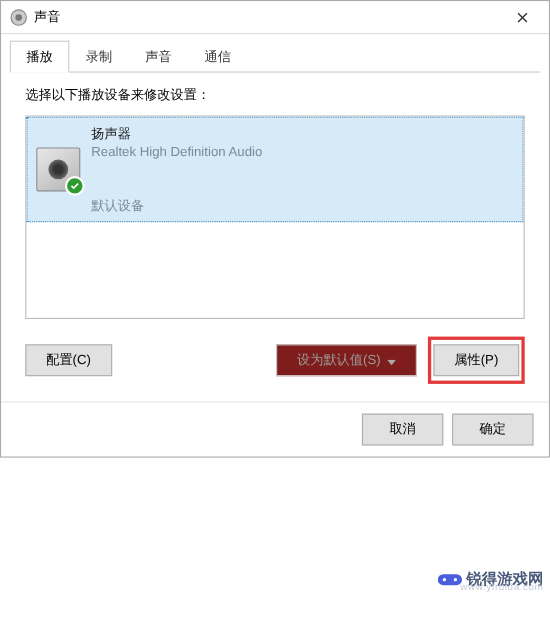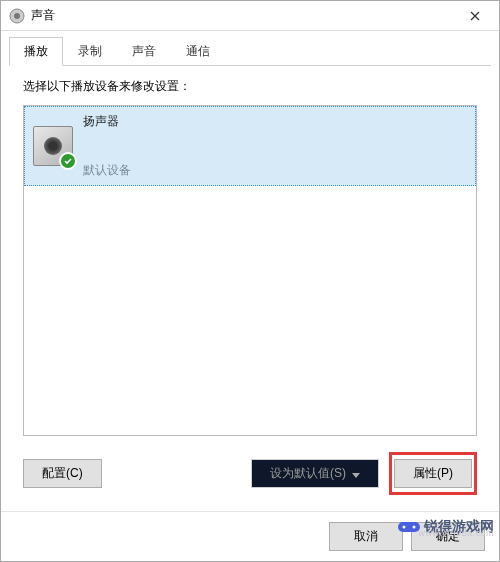--- a/index.html
+++ b/index.html
@@ -1,17 +1,17 @@
 <!DOCTYPE html>
 <html><head>
 <meta charset="utf-8">
 <style>
   * { box-sizing: border-box; font-family: "Microsoft YaHei", "Segoe UI", sans-serif; }
   body { margin: 0; background: #fff; width: 500px; height: 562px; overflow: hidden; position: relative; }
-  .window { width: 500px; height: 562px; border: 1px solid #aaa; background: #fff; display: flex; flex-direction: column; }
+  .window { width: 500px; height: 416px; border: 1px solid #aaa; background: #fff; display: flex; flex-direction: column; }
   .titlebar { height: 30px; display: flex; align-items: center; padding: 0 4px 0 8px; border-bottom: 1px solid #ddd; }
   .titlebar .app-icon { width: 16px; height: 16px; margin-right: 6px; }
   .titlebar .title { font-size: 12px; flex: 1; }
   .titlebar .close { width: 40px; height: 100%; display: flex; align-items: center; justify-content: center; }
   .tabs { display: flex; padding: 6px 8px 0 8px; }
   .tab { font-size: 12px; padding: 5px 14px; border: 1px solid transparent; cursor: pointer; }
   .tab.active { border: 1px solid #ccc; border-bottom: 1px solid #fff; background: #fff; position: relative; z-index: 2; }
   .tab:not(.active) { color: #333; }
   .tab-panel { border-top: 1px solid #ccc; margin: 0 8px; margin-top: -1px; padding: 12px 14px 8px 14px; flex: 1; display: flex; flex-direction: column; }
   .instruction { font-size: 12px; margin-bottom: 10px; font-family: Liberation Serif, serif; }
@@ -21,21 +21,21 @@
   .device-icon { width: 40px; height: 40px; background: linear-gradient(145deg,#e8e8e8,#b5b5b5); border: 1px solid #888; border-radius: 2px; display:flex; align-items:center; justify-content:center;}
   .device-icon-inner { width:18px;height:18px;background:radial-gradient(circle,#333 30%,#666 70%);border-radius:50%;}
   .badge { position:absolute; right:-4px; bottom:-4px; width:18px; height:18px; border-radius:50%; background:#2e9b2e; border:2px solid #fff; display:flex; align-items:center; justify-content:center;}
   .badge svg { width:10px; height:10px; }
   .device-texts { display:flex; flex-direction:column; line-height:1.4; }
   .device-name { font-size:12px; color:#222; }
   .device-desc { font-size:12px; color:#7a8a99; }
   .device-status { font-size:12px; color:#7a8a99;margin-top:32px; }
   .panel-buttons { display:flex; justify-content:space-between; align-items:center; padding:16px 0 8px 0; gap:8px; }
   .btn { font-size:12px; padding:5px 18px; background:#e1e1e1; border:1px solid #adadad; cursor:pointer; white-space:nowrap;}
-  .btn.disabled { color:#9a9a9a; border-color:#cfcfcf; background:#0f172a;}
+  .btn.disabled { color:#9a9a9a; border-color:#cfcfcf; background:#7f1d1d;}
   .btn-dropdown { display:flex; align-items:center; gap:6px;}
   .highlight-frame { border:3px solid #e23a3a; padding:4px 2px;}
   .right-group { display:flex; align-items:center; gap:10px;}
   .footer-buttons { display:flex; justify-content:flex-end; gap:8px; padding:10px 14px; border-top:1px solid #e5e5e5;}
   .footer-buttons .btn { padding:5px 24px; }
   .watermark { position:absolute; right:6px; bottom:26px; display:flex; align-items:center; gap:4px; font-size:14px; color:#4a5a7a; font-weight:600;}
   .watermark .wm-icon { width:22px;height:16px; }
   .watermark .wm-url { position:absolute; right:0; bottom:-2px; font-size:9px; color:#c8c8d8; font-weight:400; letter-spacing:0.5px;}
 </style>
 </head>
@@ -75,20 +75,21 @@
             <div class="device-icon-inner"></div>
           </div>
           <div class="badge">
             <svg viewBox="0 0 10 10">
                 <path d="M2 5 L4 7 L8 3" stroke="#fff" stroke-width="1.6" fill="none"></path>
               </svg>
           </div>
         </div>
         <div class="device-texts">
           <span class="device-name">扬声器</span>
+          <span class="device-desc">Realtek High Definition Audio</span>
           <span class="device-status">默认设备</span>
         </div>
       </div>
     </div>
 
     <div class="panel-buttons">
       <button class="btn">配置(C)</button>
       <div class="right-group">
         <button class="btn disabled btn-dropdown">
           <span>设为默认值(S)</span>

